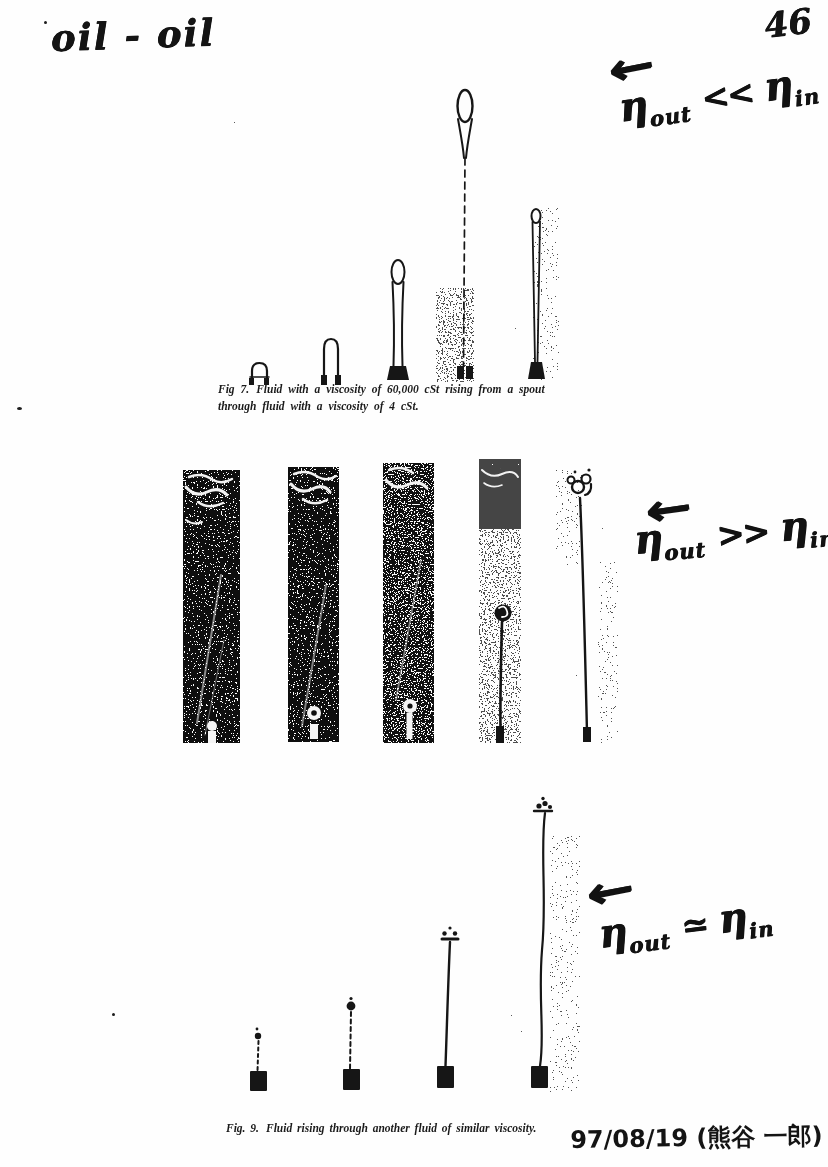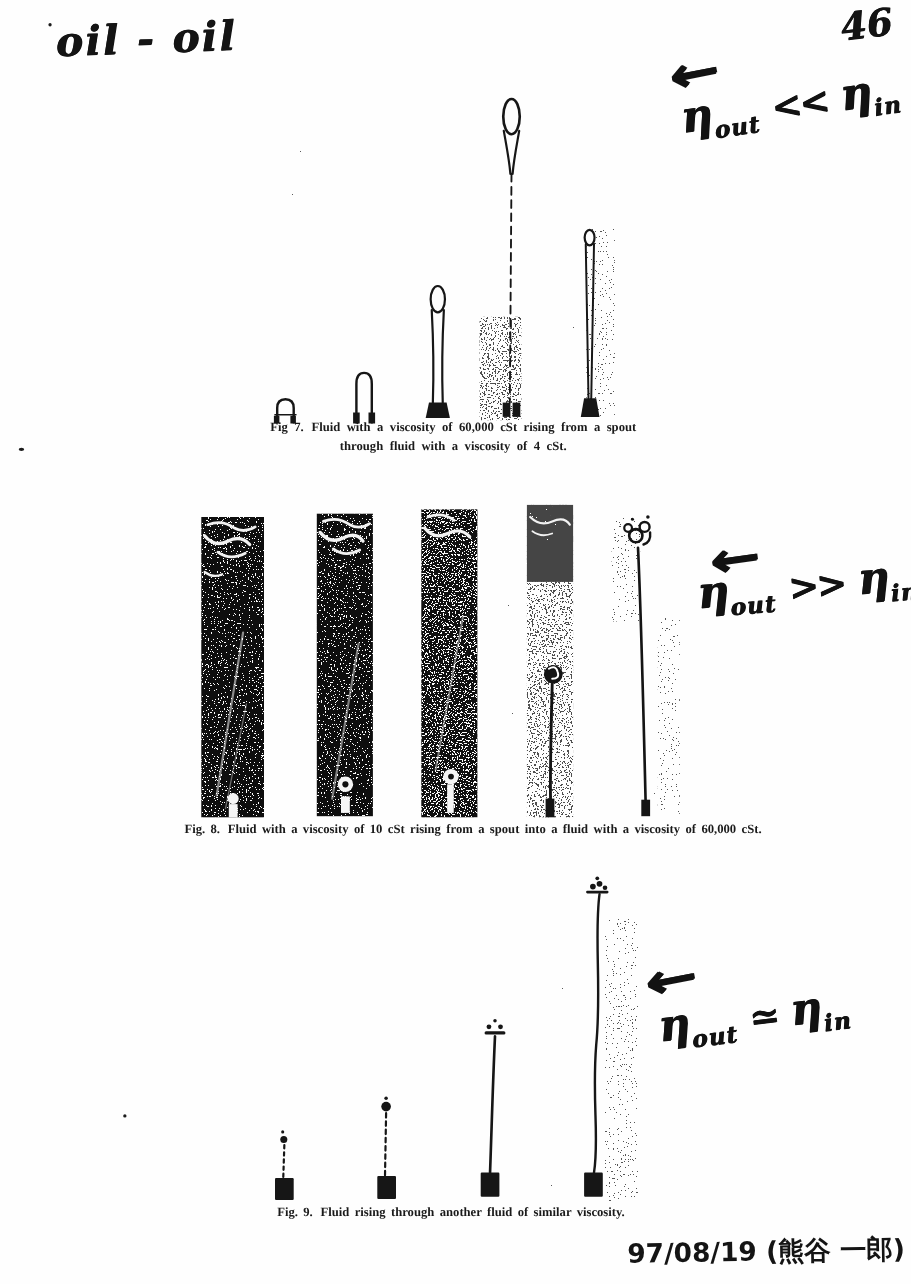--- a/index.html
+++ b/index.html
@@ -38,26 +38,26 @@
   }
   .eta-note sub { font-size:21px; vertical-align:-9px; letter-spacing:1px; }
   .eta-note .rel { font-size:33px; margin:0 12px; letter-spacing:-2px; font-style:normal; }
   .eta-1 { left:616px; top:88px;  transform:rotate(-8deg); }
   .eta-2 { left:632px; top:520px; transform:rotate(-5deg); }
   .eta-3 { left:596px; top:914px; transform:rotate(-7deg); }
 
   
   .caption {
     position:absolute; color:#1a1a1a; font-weight:700; font-size:11.5px;
-    font-family:"Liberation Serif", serif; line-height:16.5px; text-align:center;
+    font-family:"Liberation Serif", serif; line-height:16.5px; font-style:italic;
   }
   .caption .cap-label { margin-right:7px; }
   .cap7 { left:218px; top:381px; width:388px; word-spacing:3px; }
   .cap8 { left:138px; top:746px; width:584px; word-spacing:2px; }
-  .cap9 { left:226px; top:1094px; width:368px; word-spacing:2px; }
+  .cap9 { left:226px; top:1120px; width:368px; word-spacing:2px; }
 
   .speck { position:absolute; background:#1c1c1c; border-radius:50%; }
   .sp1 { left:17px;  top:407px;  width:5px; height:3px; }
   .sp2 { left:112px; top:1013px; width:3px; height:3px; }
   .sp3 { left:44px;  top:21px;   width:3px; height:3px; }
 </style>
 </head>
 <body>
 
 <div class="page">
@@ -302,23 +302,20 @@
   <div class="hw-arrow arrow-3">←</div>
   <div class="eta-note eta-3">
     <span>η</span><sub>out</sub><span class="rel">≃</span><span>η</span><sub>in</sub>
   </div>
 
   <div class="caption cap7">
     <span class="cap-label">Fig 7.</span><span>Fluid with a viscosity of 60,000 cSt rising from a spout</span><br>
     <span>through fluid with a viscosity of 4 cSt.</span>
   </div>
 
-  <div class="caption cap8">
-    <span class="cap-label">Fig. 8.</span><span>Fluid with a viscosity of 10 cSt rising from a spout into a fluid with a viscosity of 60,000 cSt.</span>
-  </div>
 
   <div class="caption cap9">
     <span class="cap-label">Fig. 9.</span><span>Fluid rising through another fluid of similar viscosity.</span>
   </div>
 
   <div class="hw date-sig">97/08/19 (熊谷 一郎)</div>
 
   <div class="speck sp1"></div>
   <div class="speck sp2"></div>
   <div class="speck sp3"></div>

